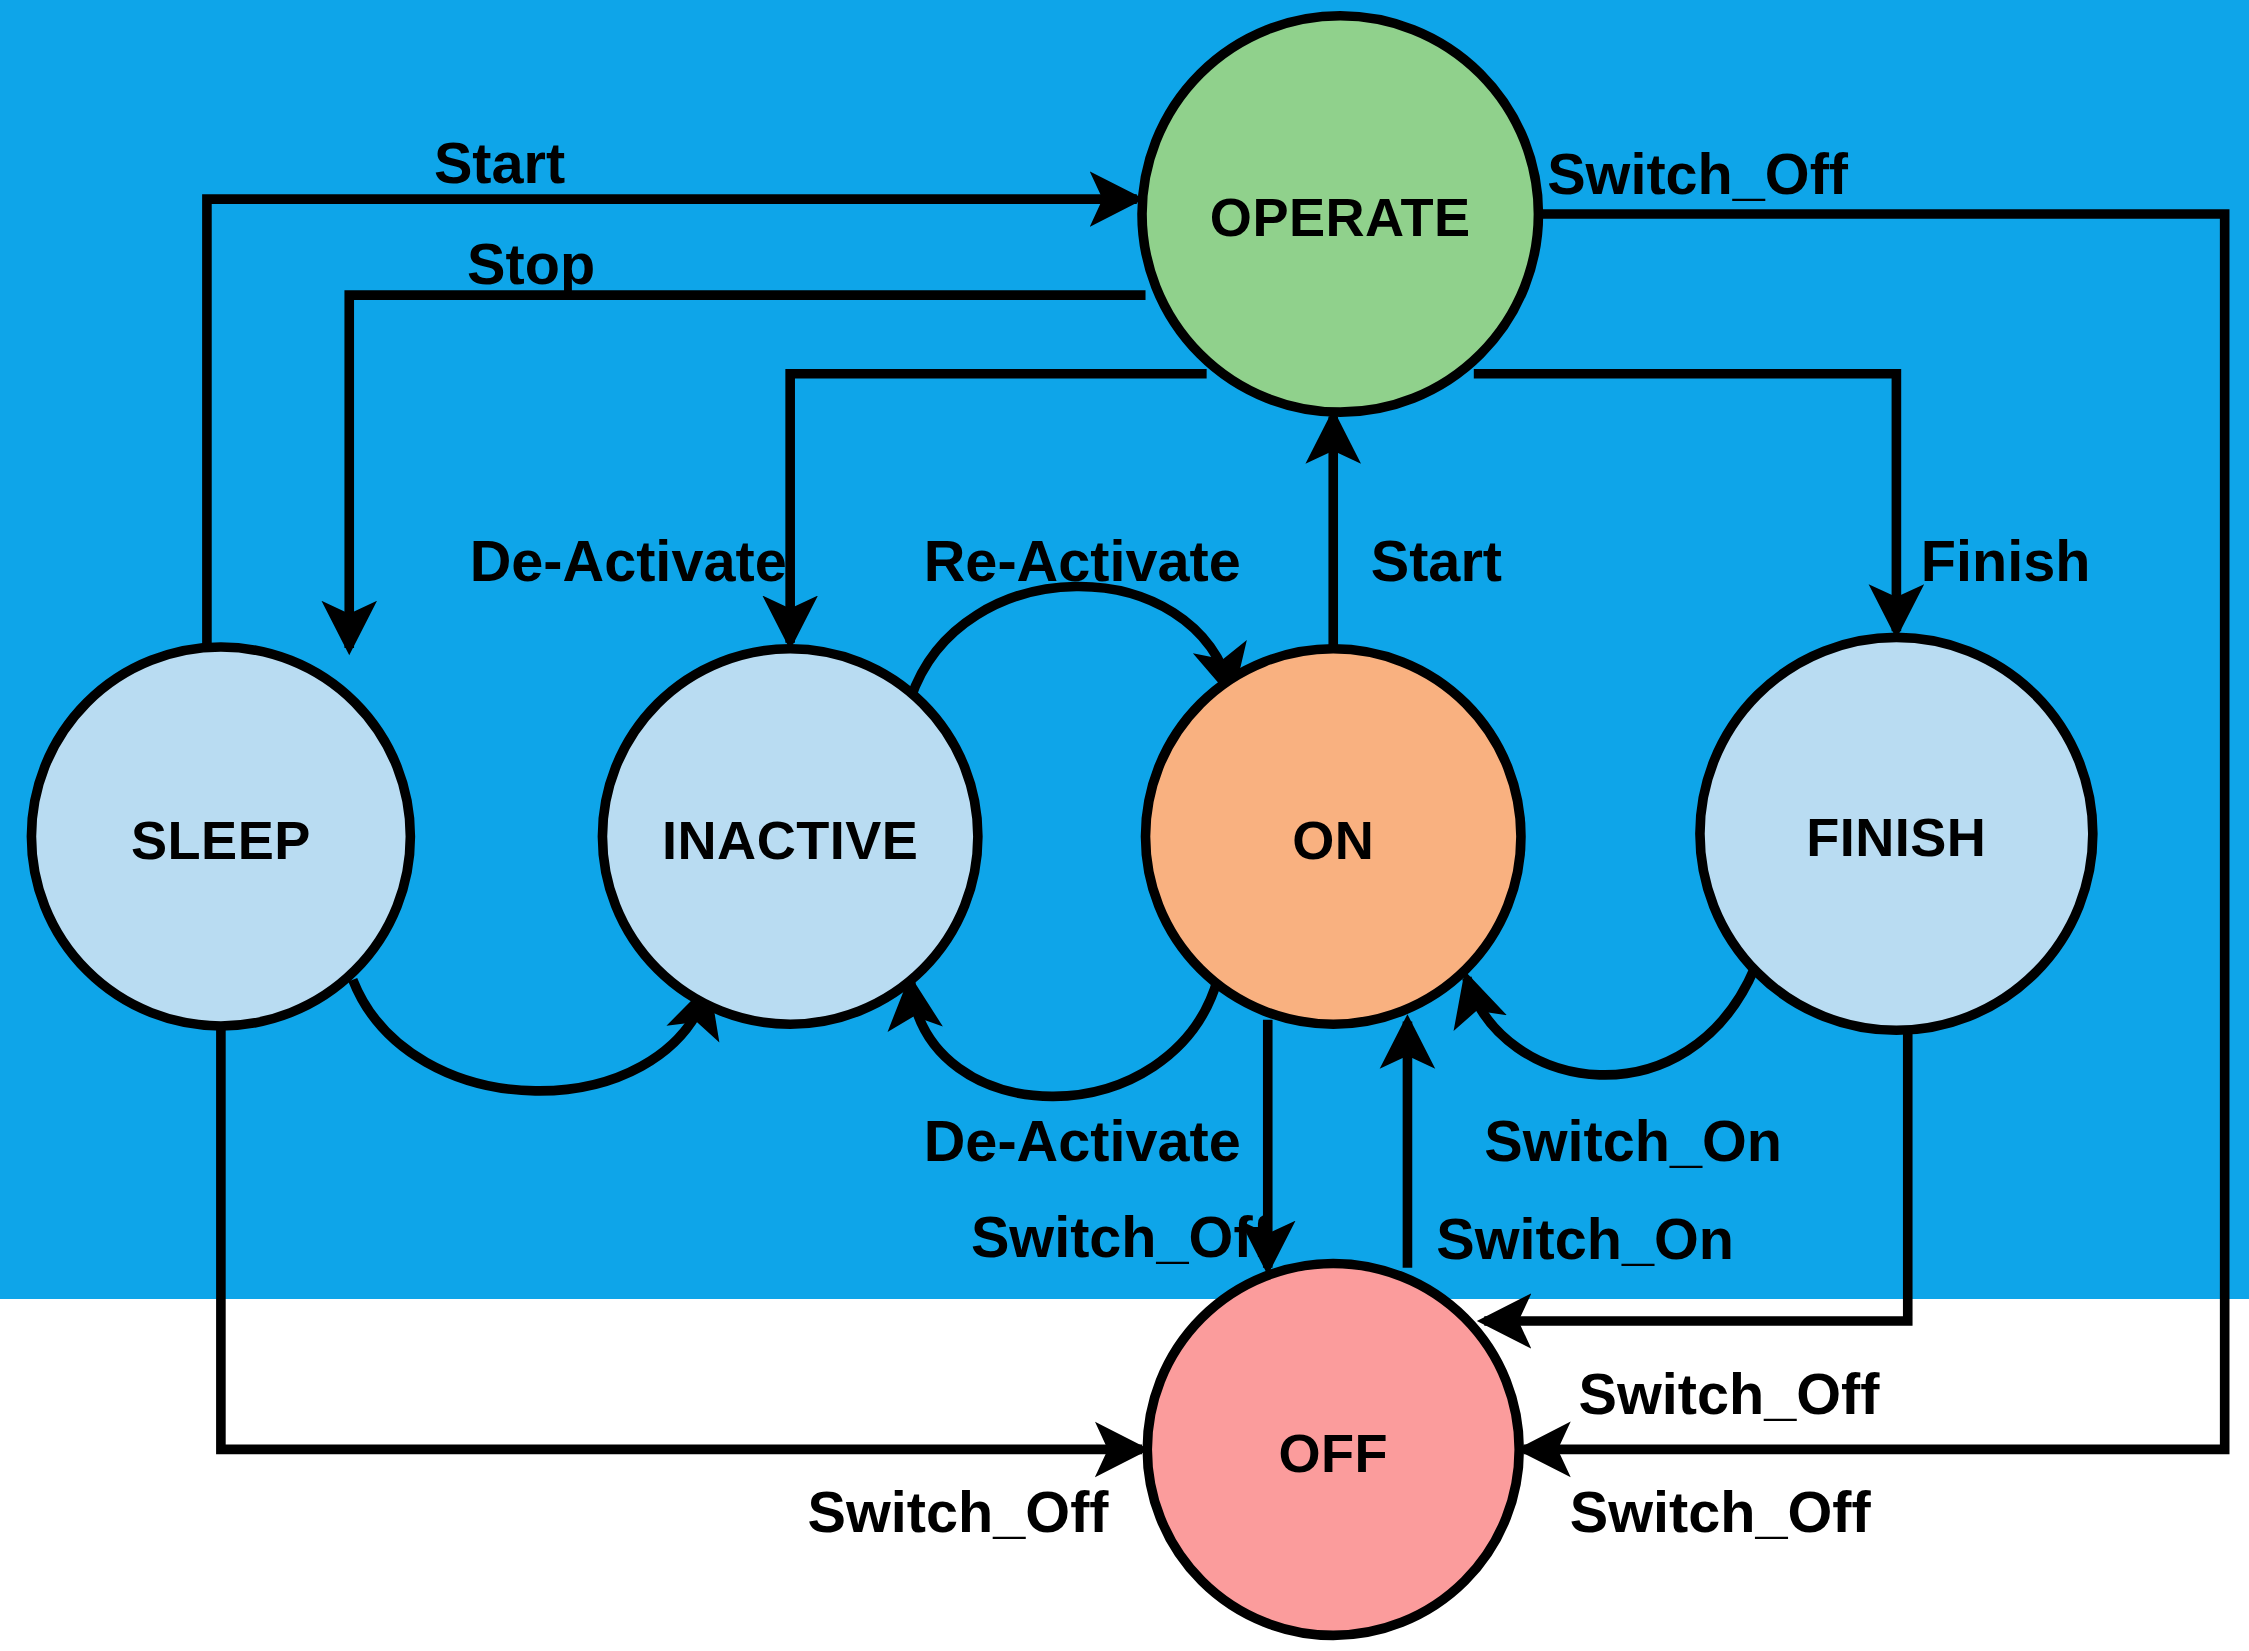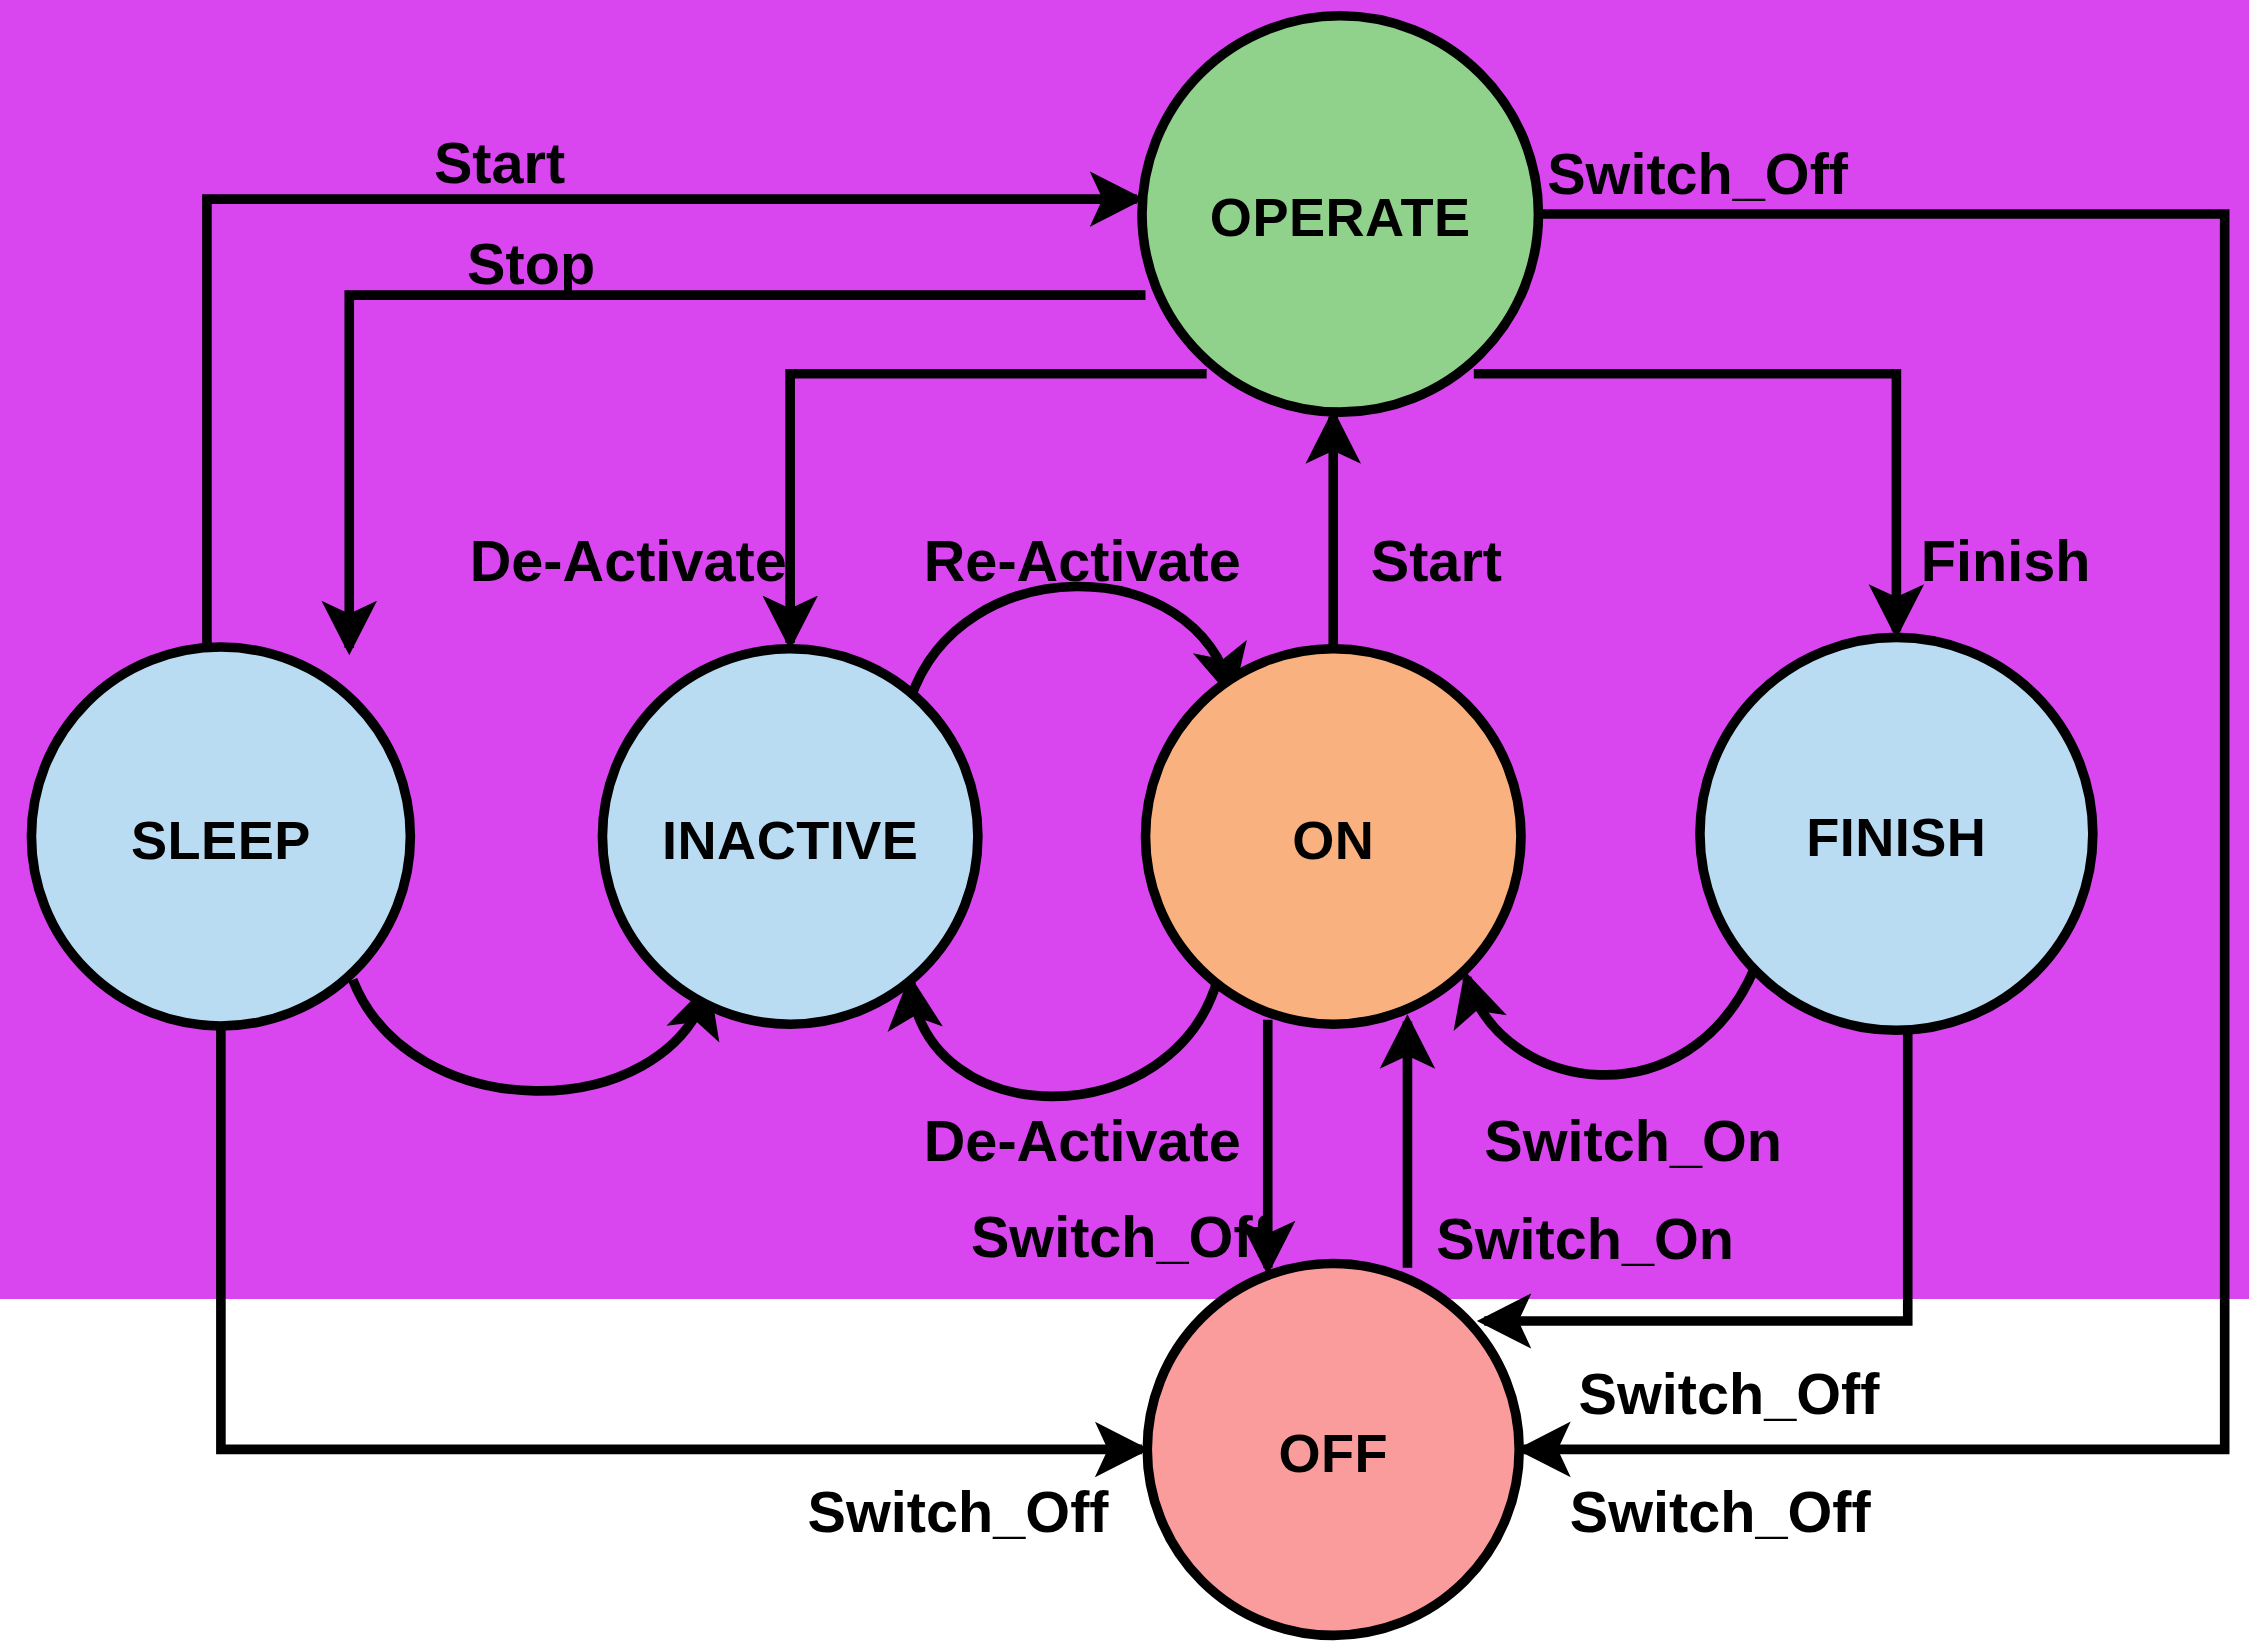--- a/index.html
+++ b/index.html
@@ -1,17 +1,17 @@
 <!DOCTYPE html>
 <html style="font-size:14px"><head>
 <meta charset="utf-8">
 <style>
   html,body{margin:0;padding:0;background:#ffffff;}
   body{width:2250px;height:1652px;overflow:hidden;font-family:"Liberation Sans",sans-serif;}
-  #stage{position:relative;width:2250px;height:1299px;background:#d946ef;}
+  #stage{position:relative;width:2250px;height:1299px;background:#0ea5e9;}
   svg.diagram{position:absolute;left:0;top:0;width:2250px;height:1652px;display:block;}
   .edge{fill:none;stroke:#000000;stroke-width:11;stroke-linecap:butt;stroke-linejoin:miter;}
   .node-circle{stroke:#000000;stroke-width:11;}
   .node-label{font-family:"Liberation Sans",sans-serif;font-weight:700;font-size:62px;fill:#000;text-anchor:middle;dominant-baseline:central;letter-spacing:0.5px;}
   .edge-label{font-family:"Liberation Sans",sans-serif;font-weight:700;font-size:66px;fill:#000;dominant-baseline:alphabetic;}
   .el-start{text-anchor:start;}
 </style>
 </head>
 <body>
 

